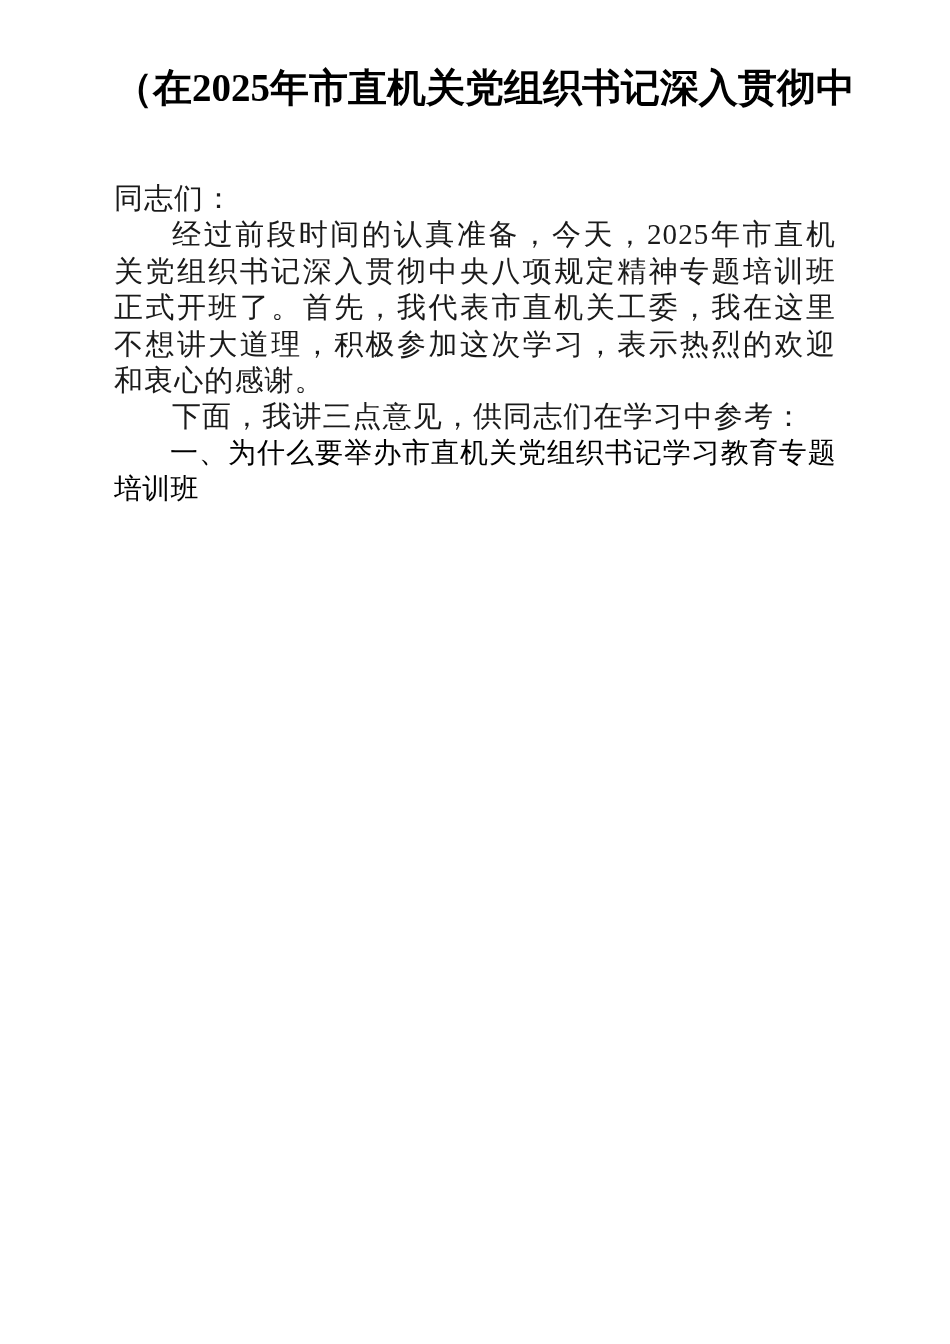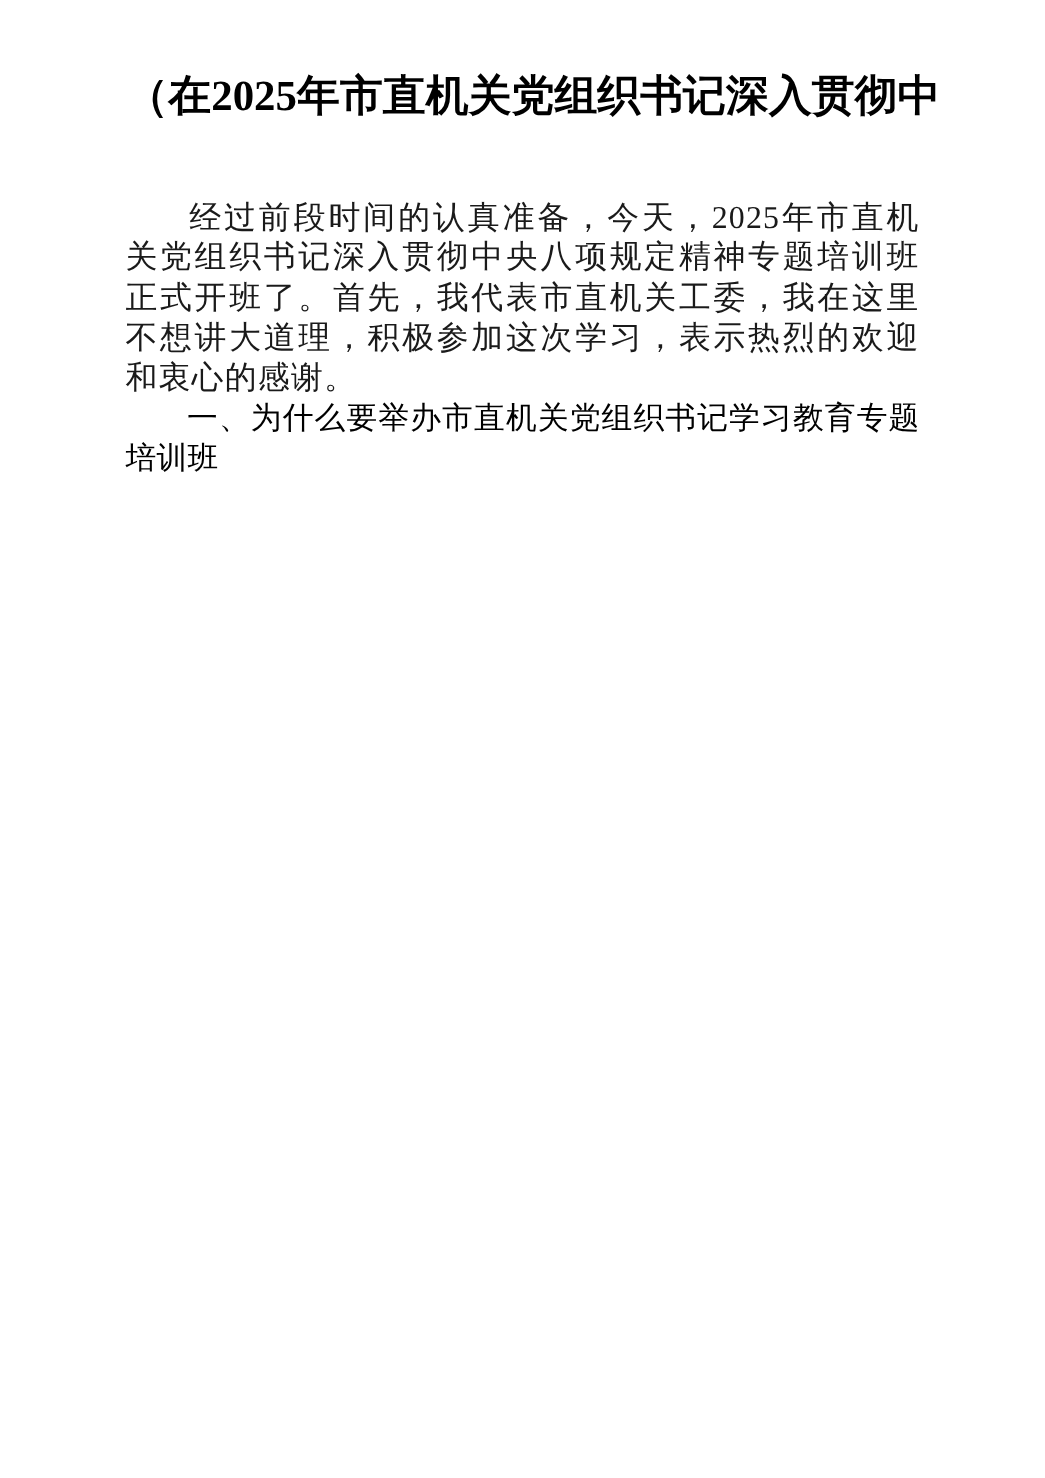--- a/index.html
+++ b/index.html
@@ -102,23 +102,25 @@
     <div class="title-spacer"></div>
 
     <div class="doc-title">
       <span class="title-line title-line-2">（在2025年市直机关党组织书记深入贯彻中</span>
     </div>
 
     <div style="height:58px;"></div>
 
     <div class="body-block">
 
+      <p class="salutation">同志们：</p>
 
       <p class="para">经过前段时间的认真准备，今天，2025年市直机关党组织书记深入贯彻中央八项规定精神专题培训班正式开班了。首先，我代表市直机关工委，我在这里不想讲大道理，积极参加这次学习，表示热烈的欢迎和衷心的感谢。</p>
 
 
+      <p class="para">下面，我讲三点意见，供同志们在学习中参考：</p>
 
       <p class="heading-1">一、为什么要举办市直机关党组织书记学习教育专题培训班</p>
 
 
     </div>
   </div>
 </div>
 
 </body></html>

